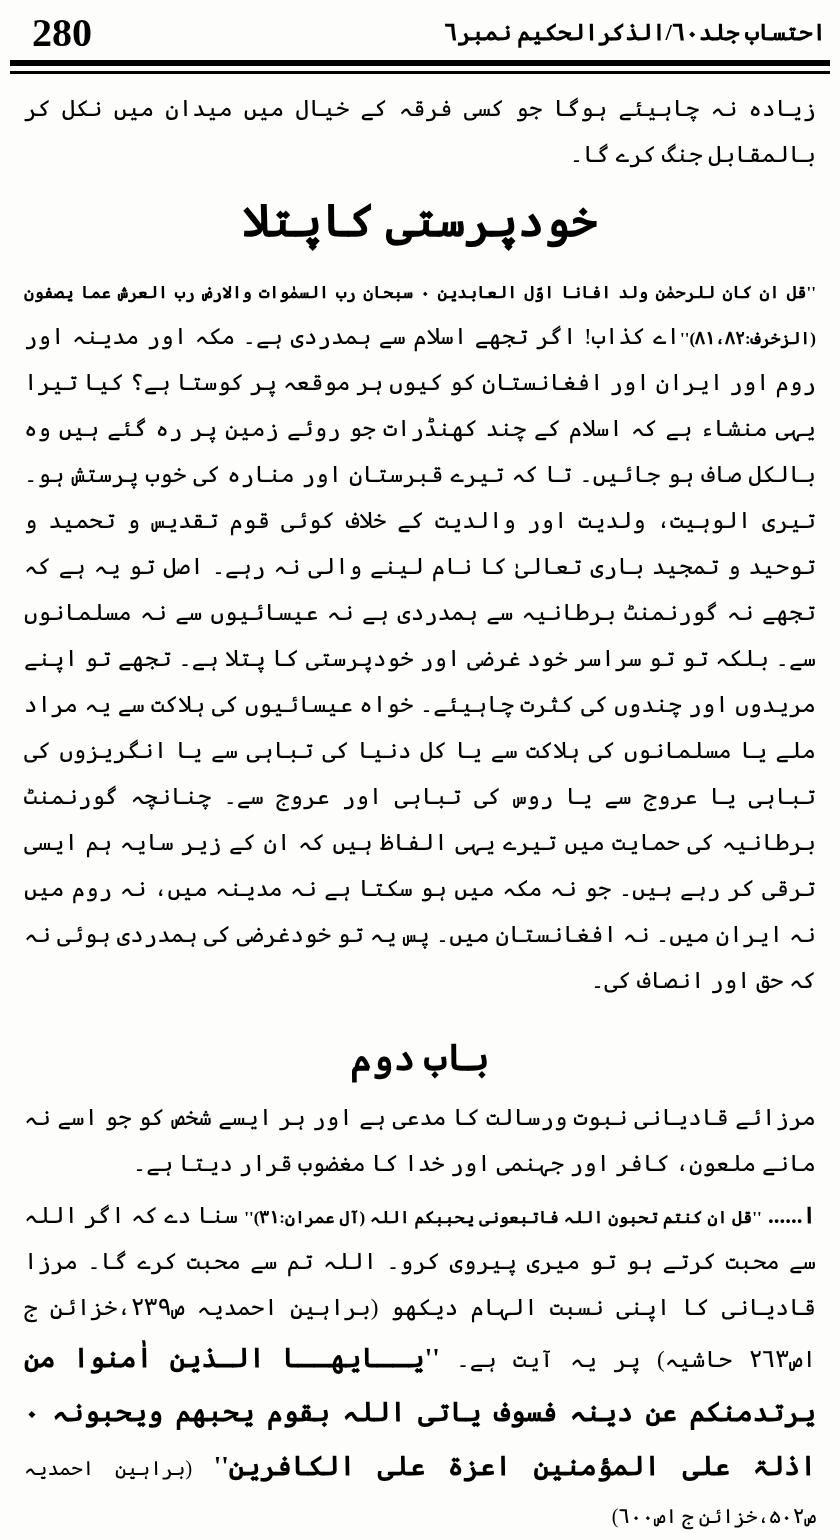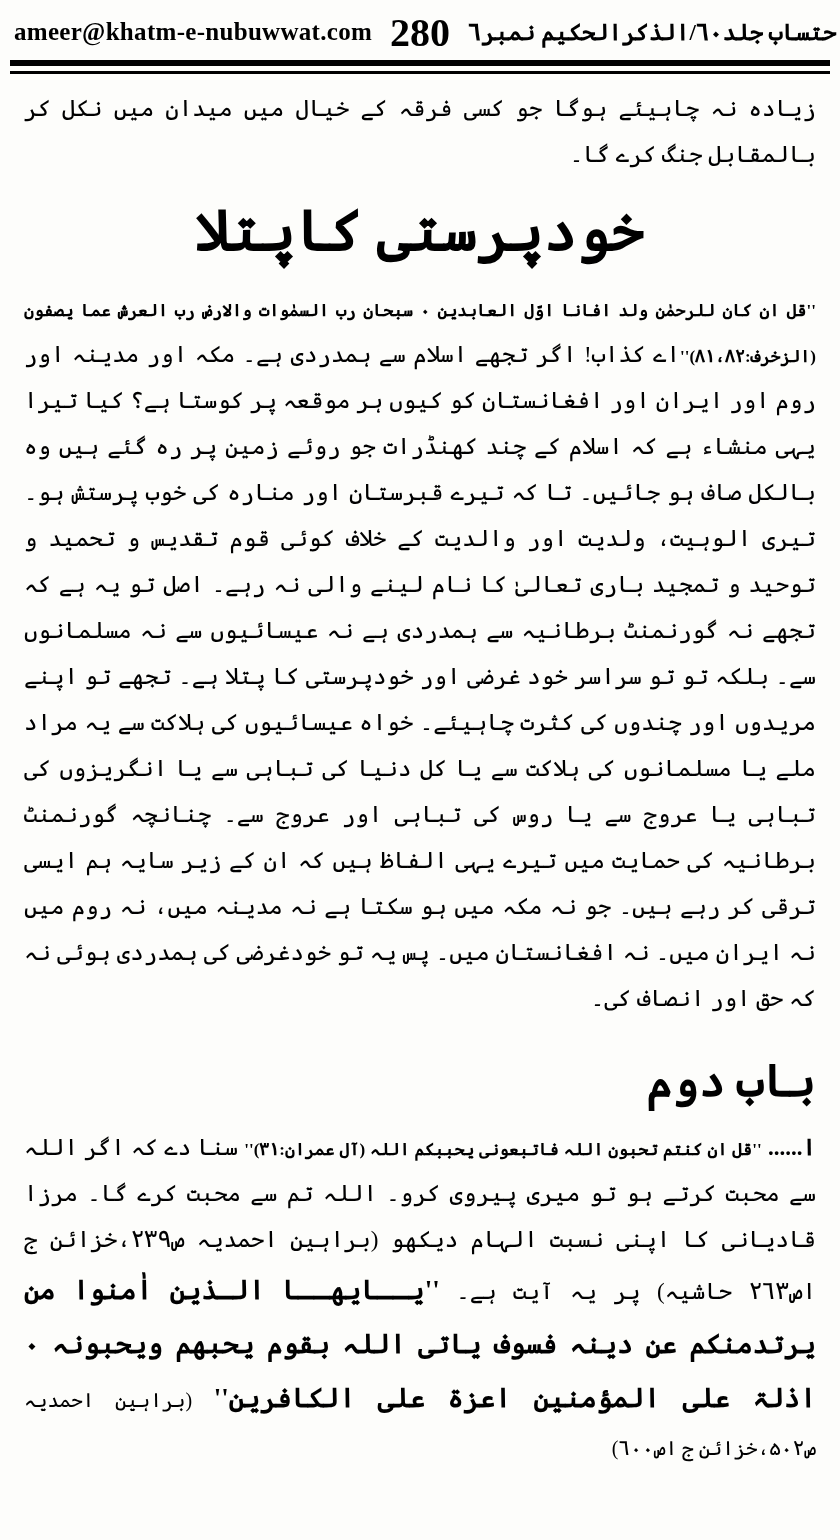--- a/index.html
+++ b/index.html
@@ -41,51 +41,51 @@
     font-size: 23px; line-height: 2.0;
   }
   .content p { text-align: justify; }
   .arabic {
     font-weight: bold; font-size: 17px;
   }
   .arabic-large {
     font-weight: bold; font-size: 27px;
   }
   .section-heading {
-    text-align: center; font-weight: bold; font-size: 57px;
+    text-align: center; font-weight: bold; font-size: 45px;
     line-height: 1.5; margin: 10px 0 12px 0; direction: rtl;
   }
   .chapter-heading {
-    font-weight: bold; font-size: 45px;
+    text-align: center; font-weight: bold; font-size: 37px;
     line-height: 1.5; margin: 26px 0 10px 0; direction: rtl;
   }
   .item { margin-top: 6px; }
   .item-number { font-weight: bold; letter-spacing: 2px; }
   .reference { font-size: 20px; }
 </style>
 </head>
 <body>
 
 <div class="page">
 
   <div class="header">
-    <span class="header-email">ameer@khatm-e-nubuwwat.com</span>
     <span class="header-pageno">280</span>
     <span class="header-title">احتساب جلد۶۰/الذکرالحکیم نمبر۶</span>
   </div>
   <div class="double-rule"></div>
 
   <div class="content">
 
     <p>زیادہ نہ چاہیئے ہوگا جو کسی فرقہ کے خیال میں میدان میں نکل کر بالمقابل جنگ کرے گا۔</p>
 
     <div class="section-heading">خودپرستی کاپتلا</div>
 
     <p><span class="arabic">''قل ان کان للرحمٰن ولد افانا اوّل العابدین ۰ سبحان رب السمٰوات والارض رب العرش عما یصفون (الزخرف:۸۱،۸۲)''</span><span>اے کذاب! اگر تجھے اسلام سے ہمدردی ہے۔ مکہ اور مدینہ اور روم اور ایران اور افغانستان کو کیوں ہر موقعہ پر کوستا ہے؟ کیا تیرا یہی منشاء ہے کہ اسلام کے چند کھنڈرات جو روئے زمین پر رہ گئے ہیں وہ بالکل صاف ہو جائیں۔ تا کہ تیرے قبرستان اور منارہ کی خوب پرستش ہو۔ تیری الوہیت، ولدیت اور والدیت کے خلاف کوئی قوم تقدیس و تحمید و توحید و تمجید باری تعالیٰ کا نام لینے والی نہ رہے۔ اصل تو یہ ہے کہ تجھے نہ گورنمنٹ برطانیہ سے ہمدردی ہے نہ عیسائیوں سے نہ مسلمانوں سے۔ بلکہ تو تو سراسر خود غرضی اور خودپرستی کا پتلا ہے۔ تجھے تو اپنے مریدوں اور چندوں کی کثرت چاہیئے۔ خواہ عیسائیوں کی ہلاکت سے یہ مراد ملے یا مسلمانوں کی ہلاکت سے یا کل دنیا کی تباہی سے یا انگریزوں کی تباہی یا عروج سے یا روس کی تباہی اور عروج سے۔ چنانچہ گورنمنٹ برطانیہ کی حمایت میں تیرے یہی الفاظ ہیں کہ ان کے زیر سایہ ہم ایسی ترقی کر رہے ہیں۔ جو نہ مکہ میں ہو سکتا ہے نہ مدینہ میں، نہ روم میں نہ ایران میں۔ نہ افغانستان میں۔ پس یہ تو خودغرضی کی ہمدردی ہوئی نہ کہ حق اور انصاف کی۔</span></p>
 
     <div class="chapter-heading">باب دوم</div>
 
+    <p>مرزائے قادیانی نبوت ورسالت کا مدعی ہے اور ہر ایسے شخص کو جو اسے نہ مانے ملعون، کافر اور جہنمی اور خدا کا مغضوب قرار دیتا ہے۔</p>
 
     <p class="item"><span class="item-number">ا......</span> <span class="arabic">''قل ان کنتم تحبون اللہ فاتبعونی یحببکم اللہ (آل عمران:۳۱)''</span> <span>سنا دے کہ اگر اللہ سے محبت کرتے ہو تو میری پیروی کرو۔ اللہ تم سے محبت کرے گا۔ مرزا قادیانی کا اپنی نسبت الہام دیکھو (براہین احمدیہ ص۲۳۹،خزائن ج اص۲۶۳ حاشیہ) پر یہ آیت ہے۔</span> <span class="arabic-large">''یــایھــا الـذین اٰمنوا من یرتدمنکم عن دینہ فسوف یاتی اللہ بقوم یحبھم ویحبونہ ۰ اذلۃ علی المؤمنین اعزۃ علی الکافرین''</span> <span class="reference">(براہین احمدیہ ص۵۰۲،خزائن ج اص۶۰۰)</span></p>
 
   </div>
 
 </div>
 
 </body></html>

